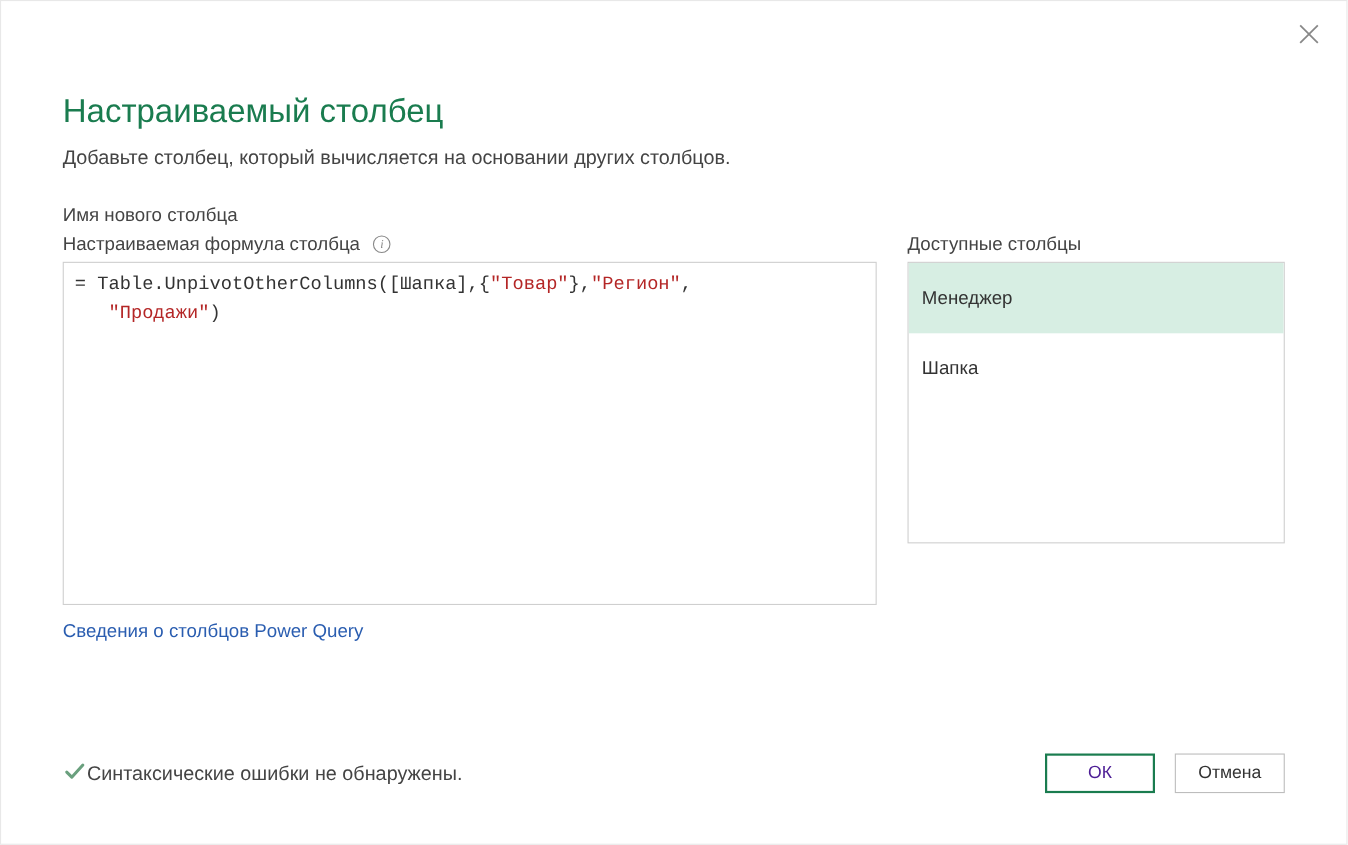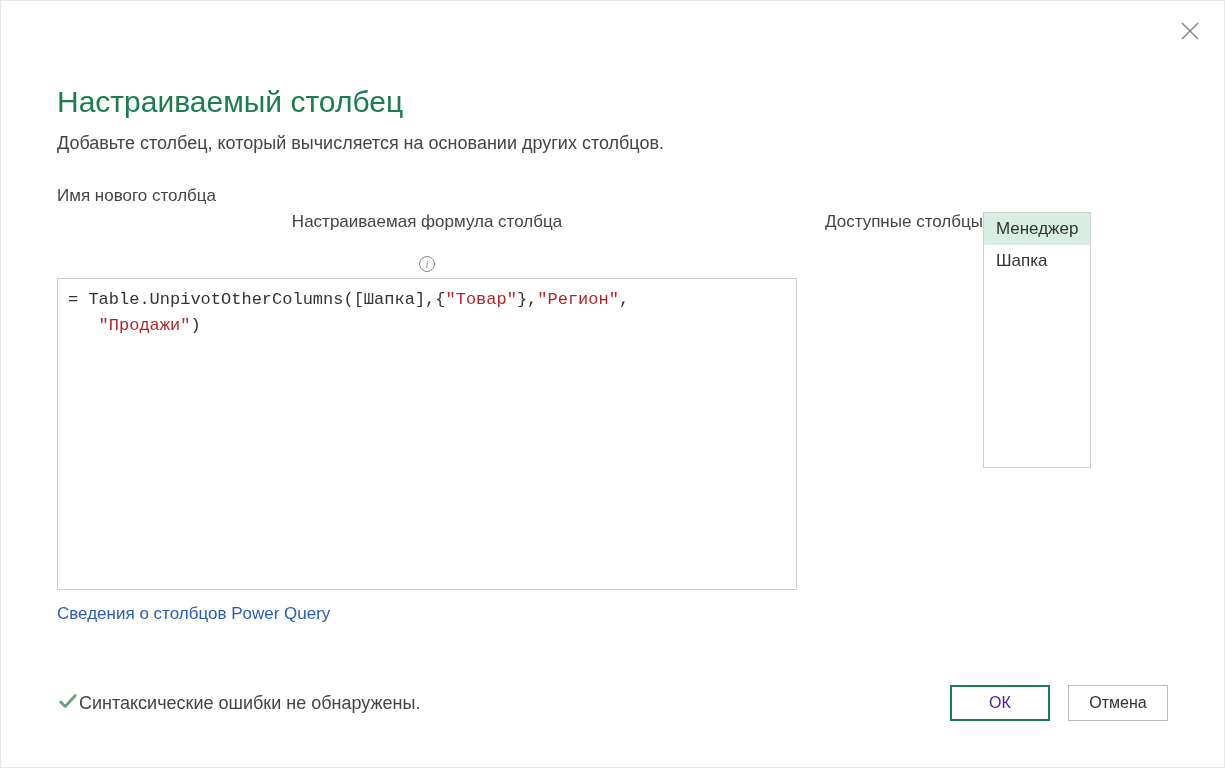--- a/index.html
+++ b/index.html
@@ -46,32 +46,31 @@
     gap: 28px;
   }
   .left-col {
     flex: 0 0 740px;
     display: flex;
     flex-direction: column;
   }
   .right-col {
     flex: 1;
     display: flex;
-    flex-direction: row;
+    flex-direction: column;
   }
   .field-label {
     font-size: 17px;
     color: #444;
     margin-bottom: 6px;
   }
   .label-with-icon {
     display: flex;
     align-items: center;
-    gap: 24px;
-    flex-direction: column;
+    gap: 12px;
   }
   .info-icon {
     width: 16px;
     height: 16px;
     border: 1px solid #888;
     border-radius: 50%;
     display: inline-flex;
     align-items: center;
     justify-content: center;
     font-size: 11px;
@@ -107,21 +106,21 @@
   .tok-fn { color: #333; }
   .tok-col { color: #333; }
   .tok-str { color: #b42626; }
   .cols-list {
     border: 1px solid #cfcfcf;
     height: 256px;
     overflow: auto;
     background: #fff;
   }
   .cols-item {
-    padding: 6px 12px;
+    padding: 22px 12px;
     font-size: 17px;
     color: #333;
     cursor: pointer;
   }
   .cols-item.selected {
     background: #d7eee3;
   }
   .insert-btn {
     margin-top: 22px;
     height: 36px;

